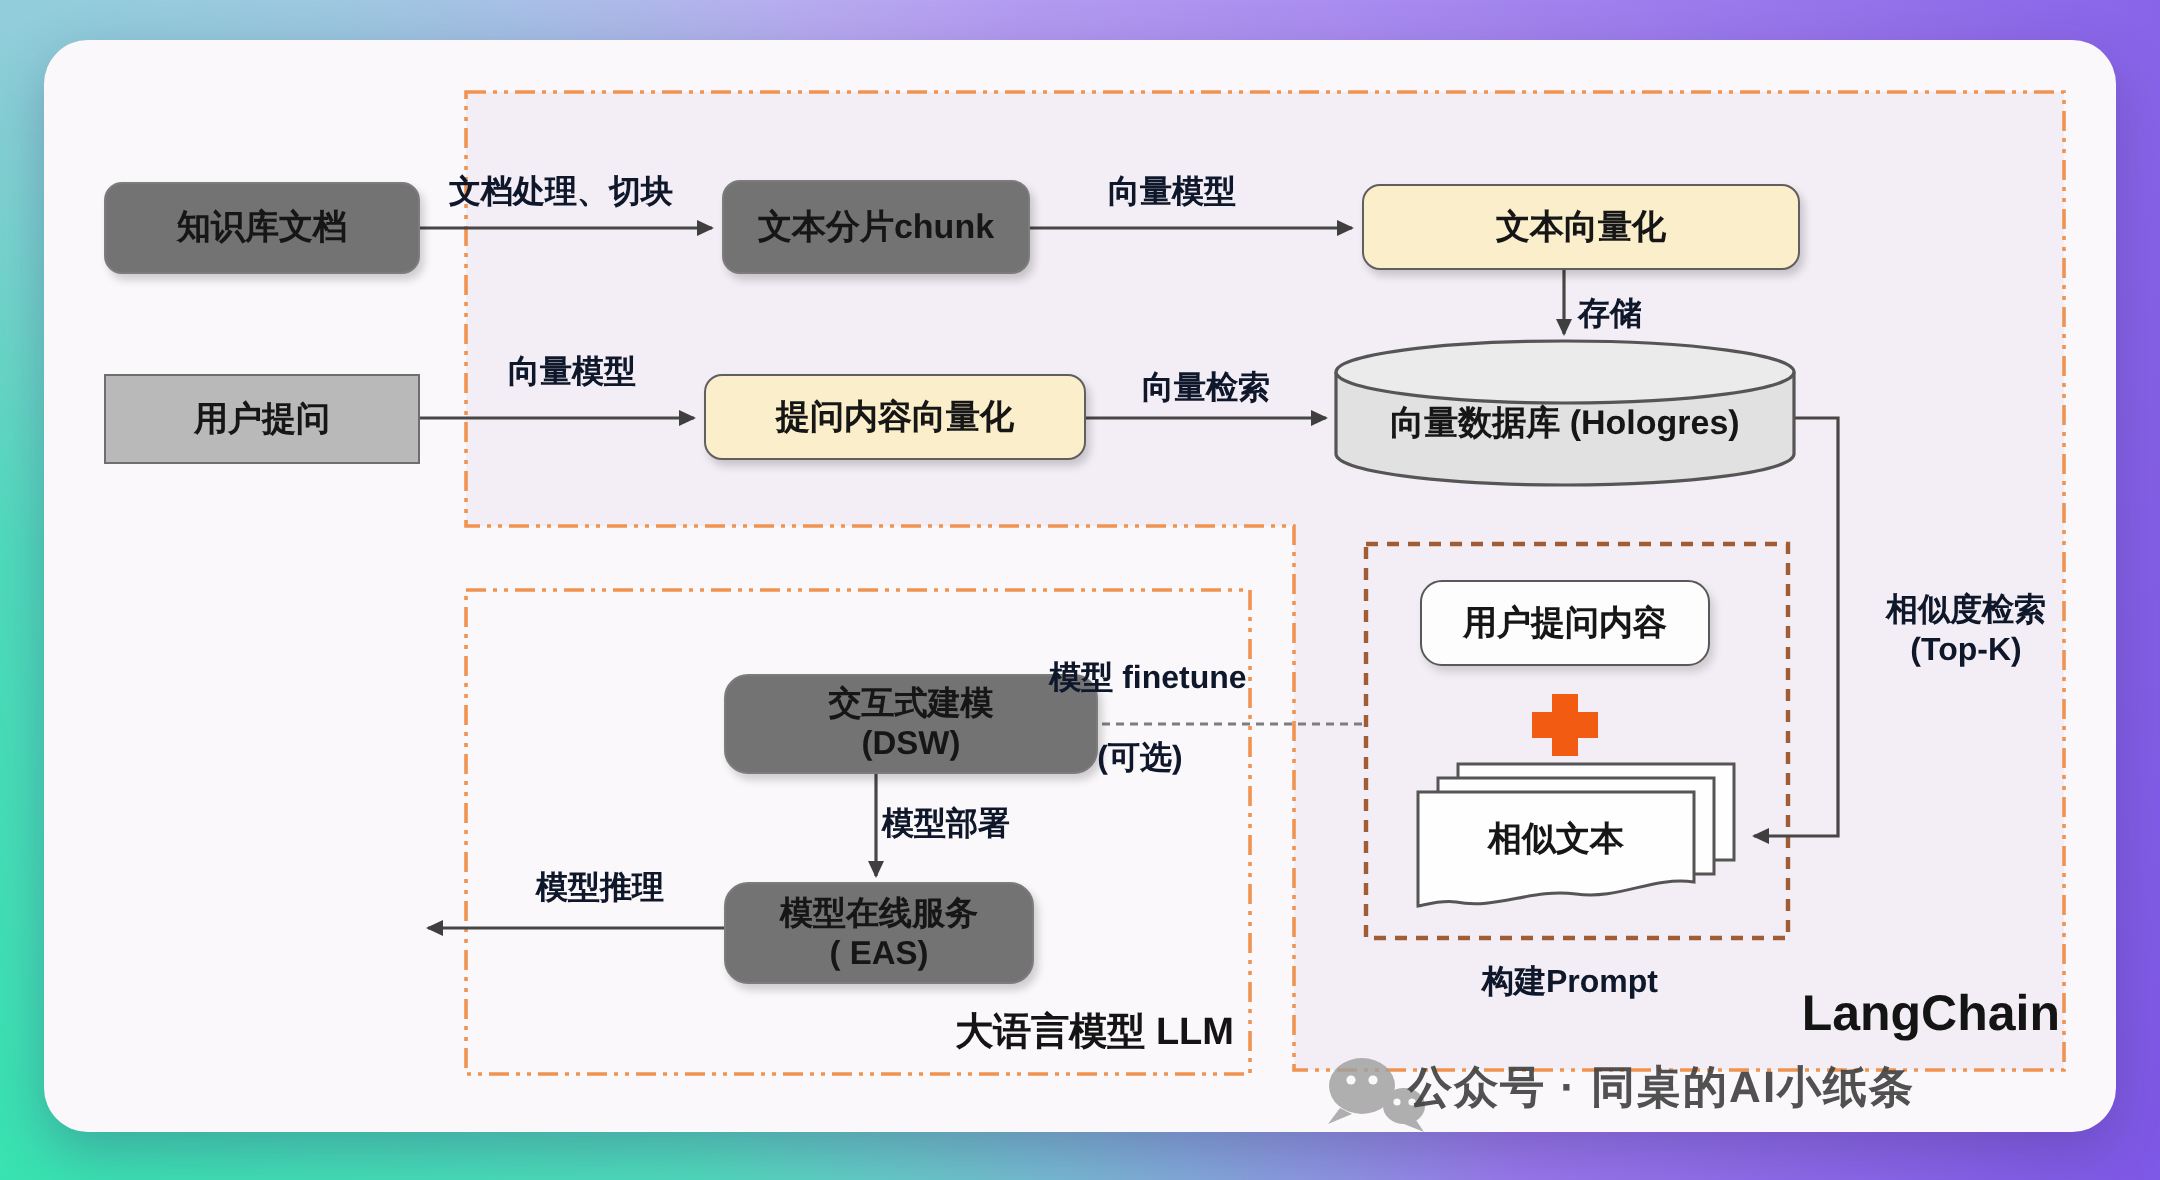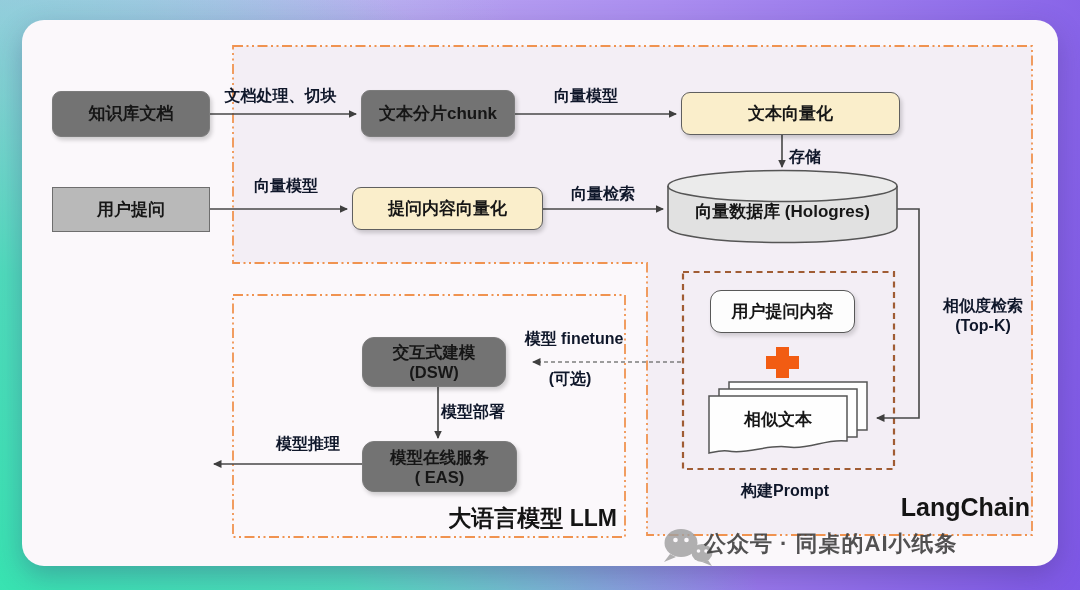--- a/index.html
+++ b/index.html
@@ -120,44 +120,44 @@
   </div>
 
   <div class="node flat" style="left:668px;top:194px;width:229px;height:36px;">
     <span>向量数据库 (Hologres)</span>
   </div>
 
   <div class="node flat" style="left:709px;top:407px;width:138px;height:26px;">
     <span>相似文本</span>
   </div>
 
-  <div class="node rounded twoline" style="left:362px;top:337px;width:144px;height:50px;border-radius:12px;">
+  <div class="node rounded twoline" style="left:362px;top:337px;width:187px;height:50px;border-radius:12px;">
     <span>交互式建模</span>
     <span>(DSW)</span>
   </div>
 
   <div class="node rounded twoline" style="left:362px;top:441px;width:155px;height:51px;border-radius:12px;">
     <span>模型在线服务</span>
     <span>( EAS)</span>
   </div>
 
 
   <div class="edgelabel" style="left:213px;top:86px;width:135px;">文档处理、切块</div>
   <div class="edgelabel" style="left:545px;top:86px;width:82px;">向量模型</div>
   <div class="edgelabel" style="left:789px;top:147px;">存储</div>
   <div class="edgelabel" style="left:245px;top:176px;width:82px;">向量模型</div>
   <div class="edgelabel" style="left:563px;top:184px;width:80px;">向量检索</div>
   <div class="edgelabel" style="left:512px;top:329px;width:124px;">模型 finetune</div>
   <div class="edgelabel" style="left:538px;top:369px;width:64px;">(可选)</div>
   <div class="edgelabel" style="left:441px;top:402px;">模型部署</div>
-  <div class="edgelabel" style="left:260px;top:434px;width:80px;text-align:right;">模型推理</div>
+  <div class="edgelabel" style="left:260px;top:434px;width:80px;">模型推理</div>
 
   <div class="edgelabel" style="left:928px;top:296px;width:110px;line-height:20px;">
     <div>相似度检索</div>
     <div>(Top-K)</div>
   </div>
 
   <div class="edgelabel" style="left:710px;top:481px;width:150px;">构建Prompt</div>
-  <div class="bigbold" style="left:447px;top:503px;width:170px;text-align:right;font-size:23px;">大语言模型 LLM</div>
+  <div class="bigbold" style="left:447px;top:503px;width:170px;text-align:right;font-size:19px;">大语言模型 LLM</div>
   <div class="bigbold" style="left:830px;top:493px;width:200px;text-align:right;font-size:25px;">LangChain</div>
 
   <div class="watermark">公众号 · 同桌的AI小纸条</div>
 </div>
 
 </body></html>

